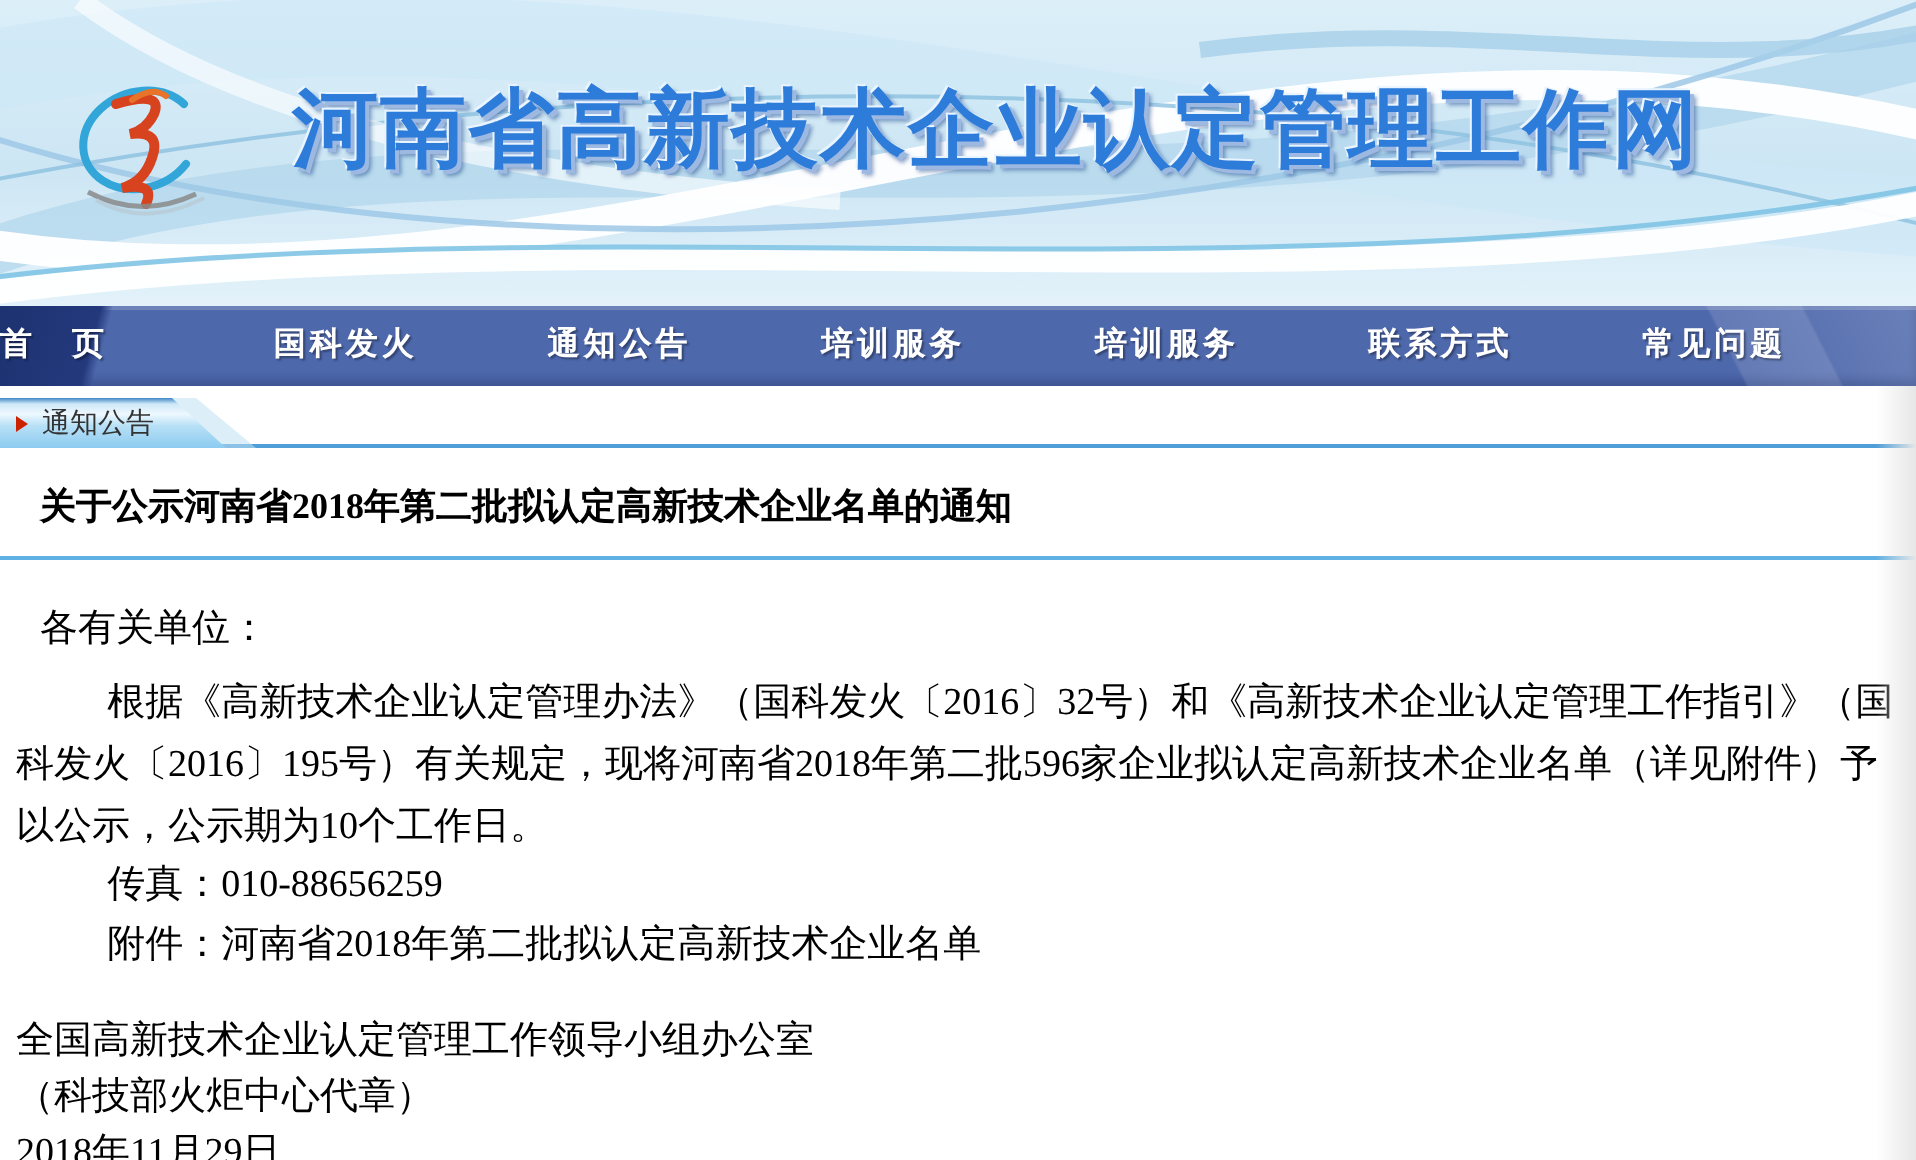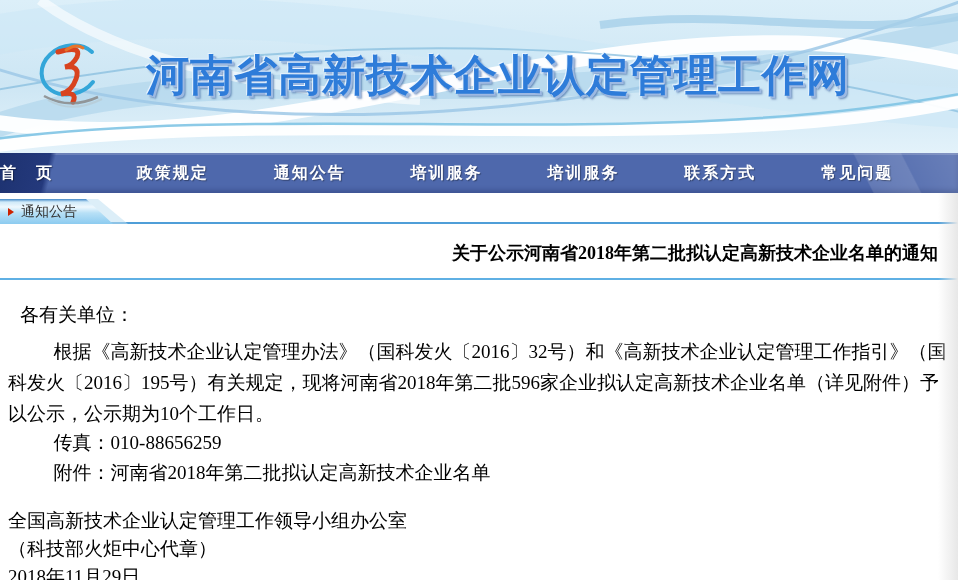--- a/index.html
+++ b/index.html
@@ -11,21 +11,21 @@
   .page { position:relative; width:958px; height:580px; background:#fff; }
 
   
   .site-header {
     position:relative; width:958px; height:153px; overflow:hidden;
     background:linear-gradient(180deg,#dceff9 0%,#cde6f4 55%,#e3f2fa 100%);
   }
   .header-bg { position:absolute; left:0; top:0; width:958px; height:153px; }
   .logo { position:absolute; left:30px; top:36px; width:80px; height:80px; }
   .site-title {
-    position:absolute; left:146px; top:47px; margin:0;
+    position:absolute; left:146px; top:36px; margin:0;
     font-family:"Liberation Sans", sans-serif;
     font-size:43px; font-weight:bold; color:#2e7cd9; letter-spacing:1px;
     text-shadow:-1px -1px 0 #e8f4ff, 2px 2px 0 #9db9e2, 3px 3px 2px rgba(33,74,140,.55);
     white-space:nowrap;
   }
 
   
   .main-nav {
     position:relative; width:958px; height:40px; background:#4e68ac;
     display:flex; align-items:stretch; overflow:hidden;
@@ -67,21 +67,21 @@
   }
   .arrow-icon {
     width:0; height:0; border-left:6px solid #cc2200;
     border-top:4px solid transparent; border-bottom:4px solid transparent;
     margin:0 7px 0 8px;
   }
   .tab-label { font-size:14px; color:#333; }
 
   
   .article-title {
-    margin:0; padding:17px 20px 13px; text-align:right;
+    margin:0; padding:17px 20px 13px; text-align:left;
     font-size:18px; font-weight:bold; color:#000;
   }
   .title-divider { height:2px; background:#5fb0e4; }
 
   .article-body { font-size:19px; color:#000; padding:0 8px; }
   .salutation { margin:26px 0 0 12px; line-height:18px; }
   .para   { margin:12px 0 0; line-height:31px; text-indent:2.4em; }
   .fax    { margin:5px 0 0; line-height:18px; text-indent:2.4em; }
   .attachment { margin:12px 0 0; line-height:18px; text-indent:2.4em; }
   .signature { margin-top:25px; text-align:left; padding-right:14px; line-height:28px; }
@@ -121,21 +121,21 @@
       </svg>
     </div>
 
     <h1 class="site-title">河南省高新技术企业认定管理工作网</h1>
   </header>
 
   <nav class="main-nav">
     <div class="nav-wedge-left"></div>
     <div class="nav-wedge-right"></div>
     <a class="nav-item">首　页</a>
-    <a class="nav-item">政策规定</a>
+    <a class="nav-item">国科发火</a>
     <a class="nav-item">通知公告</a>
     <a class="nav-item">培训服务</a>
     <a class="nav-item">培训服务</a>
     <a class="nav-item">联系方式</a>
     <a class="nav-item">常见问题</a>
   </nav>
 
   <div class="breadcrumb-row">
     <div class="tab-ghost"></div>
     <div class="tab">

